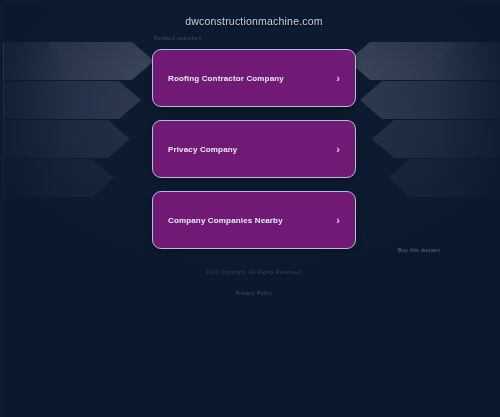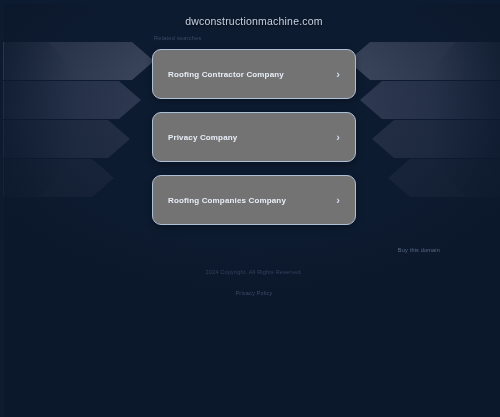--- a/index.html
+++ b/index.html
@@ -109,23 +109,23 @@
     position: absolute;
     top: 44px;
     left: 147px;
     width: 206px;
   }
 
   .link-card {
     position: relative;
     display: flex;
     align-items: center;
-    height: 50px;
+    height: 58px;
     margin-bottom: 13px;
-    background: #737373;
+    background: #701a75;
     border: 1.5px solid #aebfd8;
     border-radius: 9px;
     padding: 0 14px;
     cursor: pointer;
     box-shadow: 0 2px 6px rgba(0,0,0,.35);
   }
 
   .link-card .label {
     flex: 1;
     color: #e8eef7;
@@ -208,21 +208,21 @@
       <span class="label">Roofing Contractor Company</span>
       <span class="chev">›</span>
     </div>
 
     <div class="link-card">
       <span class="label">Privacy Company</span>
       <span class="chev">›</span>
     </div>
 
     <div class="link-card">
-      <span class="label">Roofing Companies Company</span>
+      <span class="label">Company Companies Nearby</span>
       <span class="chev">›</span>
     </div>
 
   </div>
 
   <div class="buy-link">Buy this domain</div>
 
   <div class="footer copy">2024 Copyright. All Rights Reserved.</div>
 
   <div class="footer privacy">

